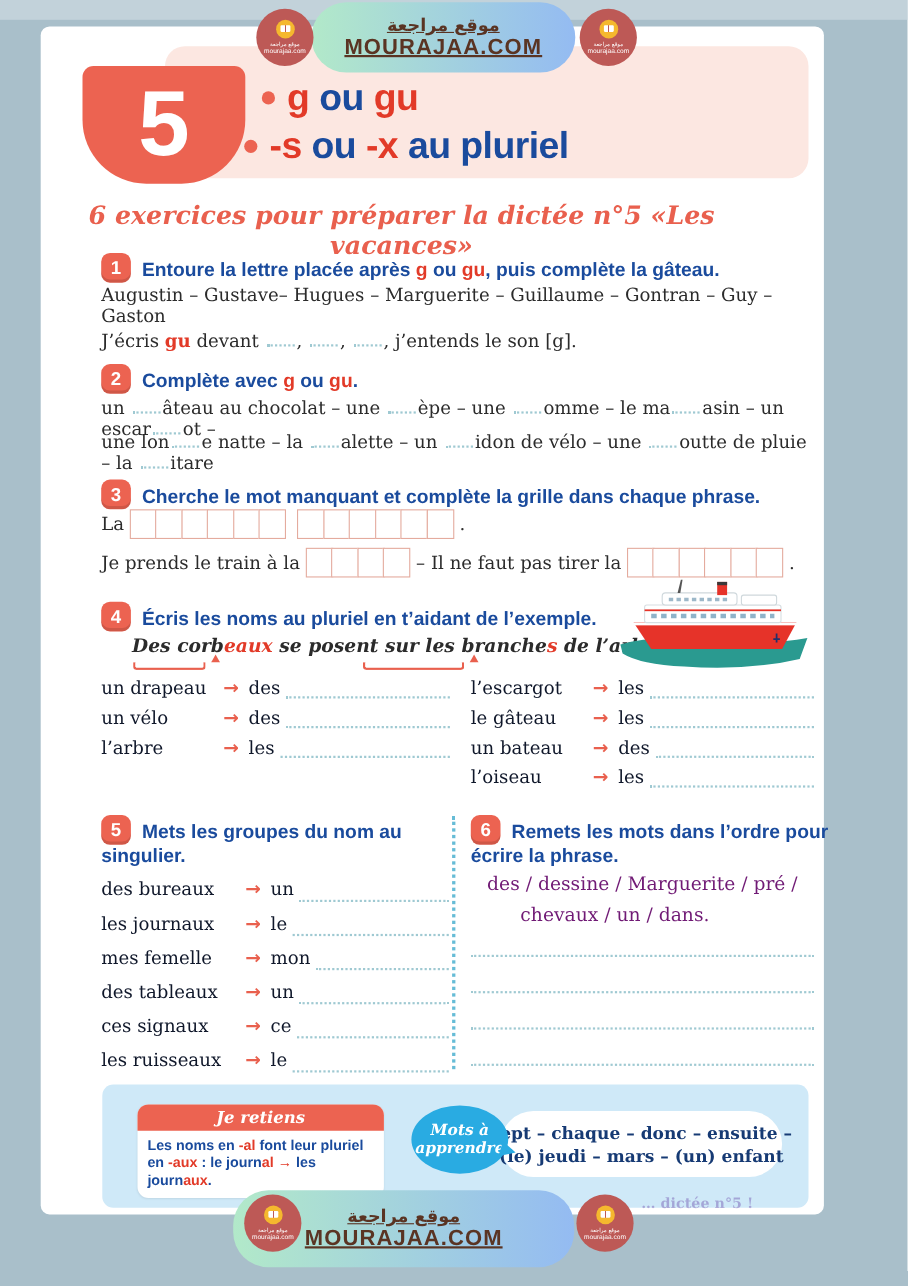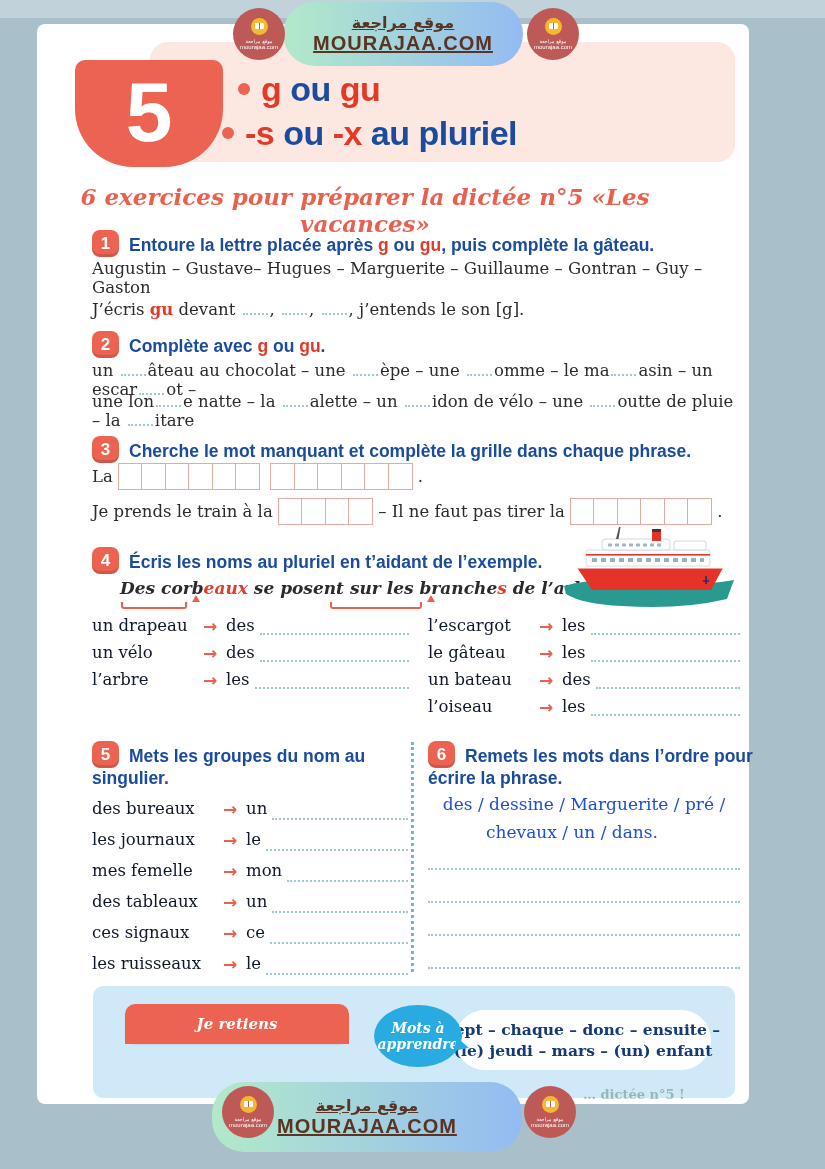--- a/index.html
+++ b/index.html
@@ -57,41 +57,41 @@
   .row .from{width:102px;white-space:pre}
   .row5 .from{width:122px}
   .arr{color:#e9604e;font:700 17px "DejaVu Sans",sans-serif;width:32px;text-align:center}
   .arr::before{content:"\2192"}
   .det{margin-right:5px;white-space:pre}
   .dots{flex:1;align-self:flex-end;border-bottom:2px dotted #9fc9d2;margin-bottom:4px;min-width:30px}
   .row5{height:31px}
 
   .divider{position:absolute;left:411px;top:742px;height:230px;border-left:3px dotted #66bcd6}
 
-  .words{position:absolute;font:400 17px "DejaVu Serif",serif;color:#1d4ed8;text-align:center;white-space:pre}
+  .words{position:absolute;font:400 17px "DejaVu Serif",serif;color:#701a75;text-align:center;white-space:pre}
   .blank{height:31px;border-bottom:2px dotted #9fc9d2}
 
   
   .panel{position:absolute;left:93px;top:986px;width:642px;height:112px;background:#cfe9f8;border-radius:10px}
   .card{position:absolute;left:125px;top:1004px;width:224px;background:#fff;border-radius:10px;
       box-shadow:0 1px 2px rgba(0,0,0,.08)}
-  .card-head{height:40px;background:#ec6351;border-radius:10px 10px 0 0;display:flex;align-items:center;
+  .card-head{height:24px;background:#ec6351;border-radius:10px 10px 0 0;display:flex;align-items:center;
       justify-content:center;font:italic 700 15px "DejaVu Serif",serif;color:#fff}
   .card-body{padding:5px 9px 8px;font:700 13px/16px "Liberation Sans",sans-serif;color:#1a4b9d}
   .bubble{position:absolute;left:374px;top:1005px;width:88px;height:62px;background:#29abe2;border-radius:50%;
       display:flex;flex-direction:column;align-items:center;justify-content:center;z-index:2;
       font:italic 700 14px/16px "DejaVu Serif",serif;color:#fff}
   .bubble::after{content:"";position:absolute;right:-7px;bottom:14px;width:0;height:0;
       border-top:7px solid transparent;border-bottom:7px solid transparent;border-left:14px solid #29abe2;
       transform:rotate(15deg)}
   .speech{position:absolute;left:455px;top:1010px;width:256px;height:60px;background:#fff;border-radius:30px;
       display:flex;flex-direction:column;align-items:center;justify-content:center;
       font:700 15.5px/21px "DejaVu Serif",serif;color:#163a74;white-space:pre}
   .faint{position:absolute;left:583px;top:1087px;width:162px;font:700 13px "DejaVu Serif",serif;
-      color:#14532d;opacity:.32;white-space:pre}
+      color:#4c1d95;opacity:.32;white-space:pre}
 
   .ship{position:absolute;left:560px;top:526px;width:178px;height:84px}
 </style>
 </head>
 <body>
 
 <div class="topstrip"></div>
 <div class="page"></div>
 
 <div class="brand-pill" style="left:283px;top:2px">
@@ -265,31 +265,32 @@
       <span class="arr"></span>
       <span class="det">le</span>
       <span class="dots"></span>
     </div>
 </div>
 
 <div class="ex-badge" style="left:428px;top:741px">6</div>
 <div class="ex-title" style="left:465px;top:746px">Remets les mots dans l’ordre pour</div>
 <div class="ex-title" style="left:428px;top:768px">écrire la phrase.</div>
 <div class="words" style="left:428px;top:794px;width:312px">des / dessine / Marguerite / pré /</div>
-<div class="words" style="left:416px;top:822px;width:312px">chevaux / un / dans.</div>
+<div class="words" style="left:403px;top:822px;width:312px">chevaux / un / dans.</div>
 <div class="col" style="left:428px;top:837px;width:312px">
   <div class="blank"></div>
   <div class="blank"></div>
   <div class="blank"></div>
   <div class="blank"></div>
 </div>
 
 <div class="panel"></div>
 <div class="card">
   <div class="card-head">Je retiens</div>
+  <div class="card-body"><span>Les noms en </span><span class="red">-al</span><span> font leur pluriel en </span><span class="red">-aux</span><span> : le journ</span><span class="red">al</span><span class="red"> → </span><span>les journ</span><span class="red">aux</span><span>.</span></div>
 </div>
 <div class="bubble">
   <span>Mots à</span>
     <span>apprendre</span>
 </div>
 <div class="speech">
   <span>sept – chaque – donc – ensuite –</span><span>(le) jeudi – mars – (un) enfant</span>
 </div>
 
 <div class="faint">… dictée n°5 !</div>

